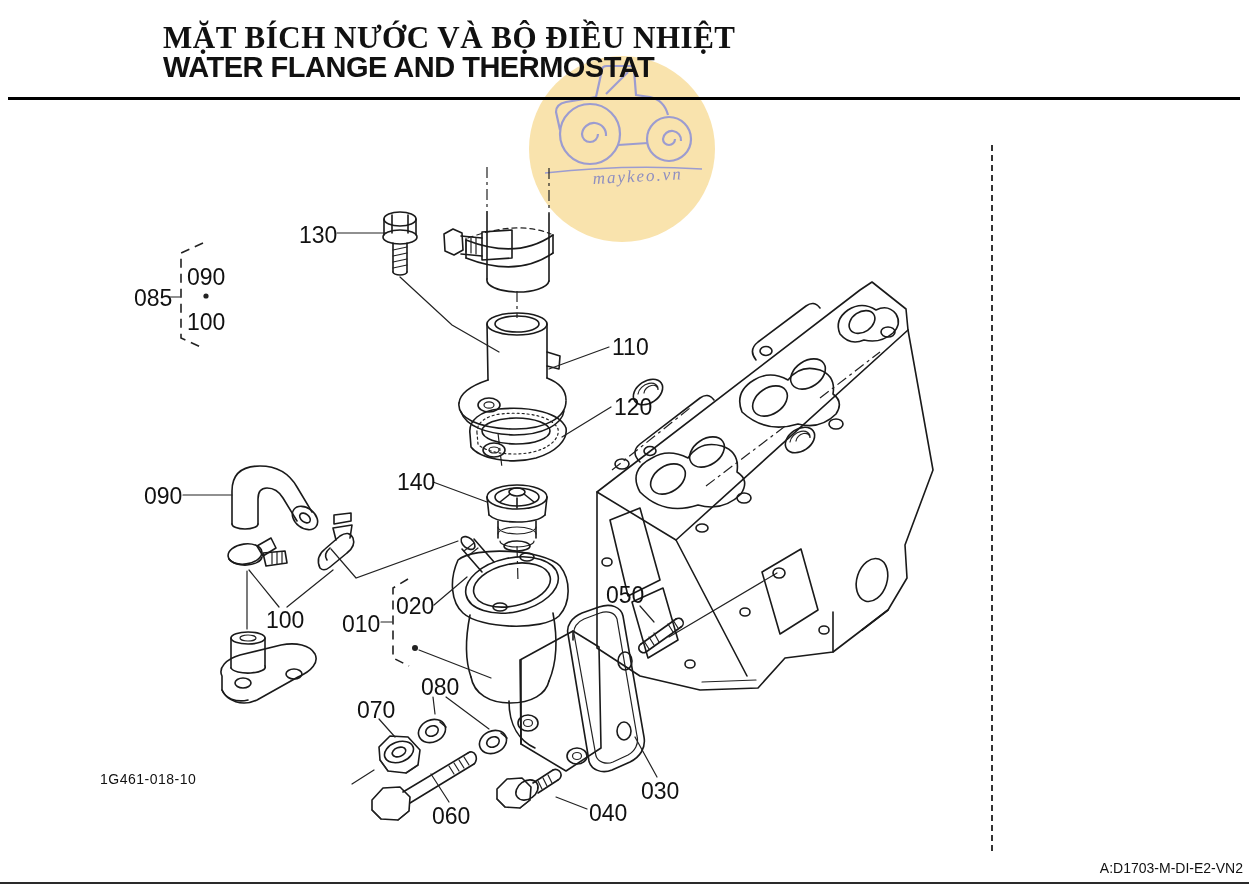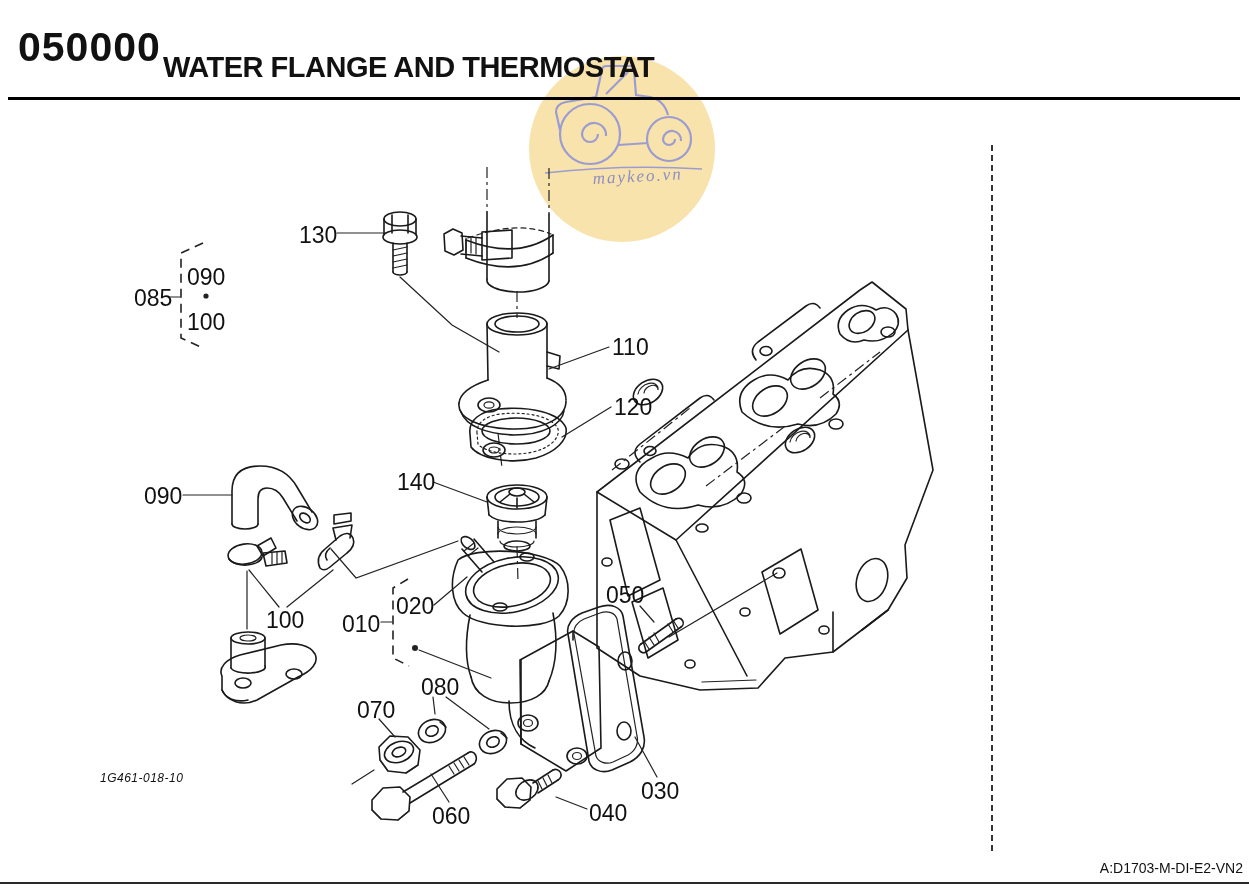--- a/index.html
+++ b/index.html
@@ -12,21 +12,21 @@
             font-size:31px;font-weight:700;letter-spacing:.5px;white-space:nowrap;}
   .title-en{position:absolute;left:163px;top:51px;font-size:29px;font-weight:700;
             letter-spacing:-0.5px;white-space:nowrap;}
   .title-rule{position:absolute;left:8px;right:9px;top:97px;height:3px;background:#000;}
   
   svg.draw{position:absolute;left:0;top:0;z-index:2;}
   
   .fold-line{position:absolute;left:991px;top:145px;height:706px;width:0;
              border-left:2px dashed #333;z-index:2;}
   
-  .drw-no{position:absolute;left:100px;top:771px;font-size:12px;letter-spacing:.5px;z-index:3;font-style:italic;}
+  .drw-no{position:absolute;left:100px;top:771px;font-size:14px;letter-spacing:.5px;z-index:3;}
   .model-code{position:absolute;right:6px;top:860px;font-size:14px;z-index:3;}
   .bottom-rule{position:absolute;left:0;right:0;top:882px;height:2px;background:#2a2a2a;z-index:3;}
   
   .ln{fill:none;stroke:#1a1a1a;stroke-width:1.6;stroke-linecap:round;stroke-linejoin:round;}
   .thin{fill:none;stroke:#222;stroke-width:1.2;stroke-linecap:round;}
   .dashdot{fill:none;stroke:#222;stroke-width:1.2;stroke-dasharray:11 4 3 4;}
   .bracket{fill:none;stroke:#222;stroke-width:1.6;stroke-dasharray:9 6;}
   .callout{font-family:"Liberation Sans",sans-serif;font-size:23px;fill:#111;}
 </style>
 </head>
@@ -311,21 +311,21 @@
       <text class="callout" x="606" y="603">050</text>
       <text class="callout" x="641" y="799">030</text>
       <text class="callout" x="589" y="821">040</text>
       <text class="callout" x="432" y="824">060</text>
       <text class="callout" x="357" y="718">070</text>
       <text class="callout" x="421" y="695">080</text>
     </g>
   </svg>
 
   <div class="hdr">
-    <div class="sec-code">050000</div>
+    <div class="title-vi">MẶT BÍCH NƯỚC VÀ BỘ ĐIỀU NHIỆT</div>
     <div class="title-en">WATER FLANGE AND THERMOSTAT</div>
     <div class="title-rule"></div>
   </div>
 
   <div class="fold-line"></div>
   <div class="drw-no">1G461-018-10</div>
   <div class="model-code">A:D1703-M-DI-E2-VN2</div>
   <div class="bottom-rule"></div>
 </div>
 

